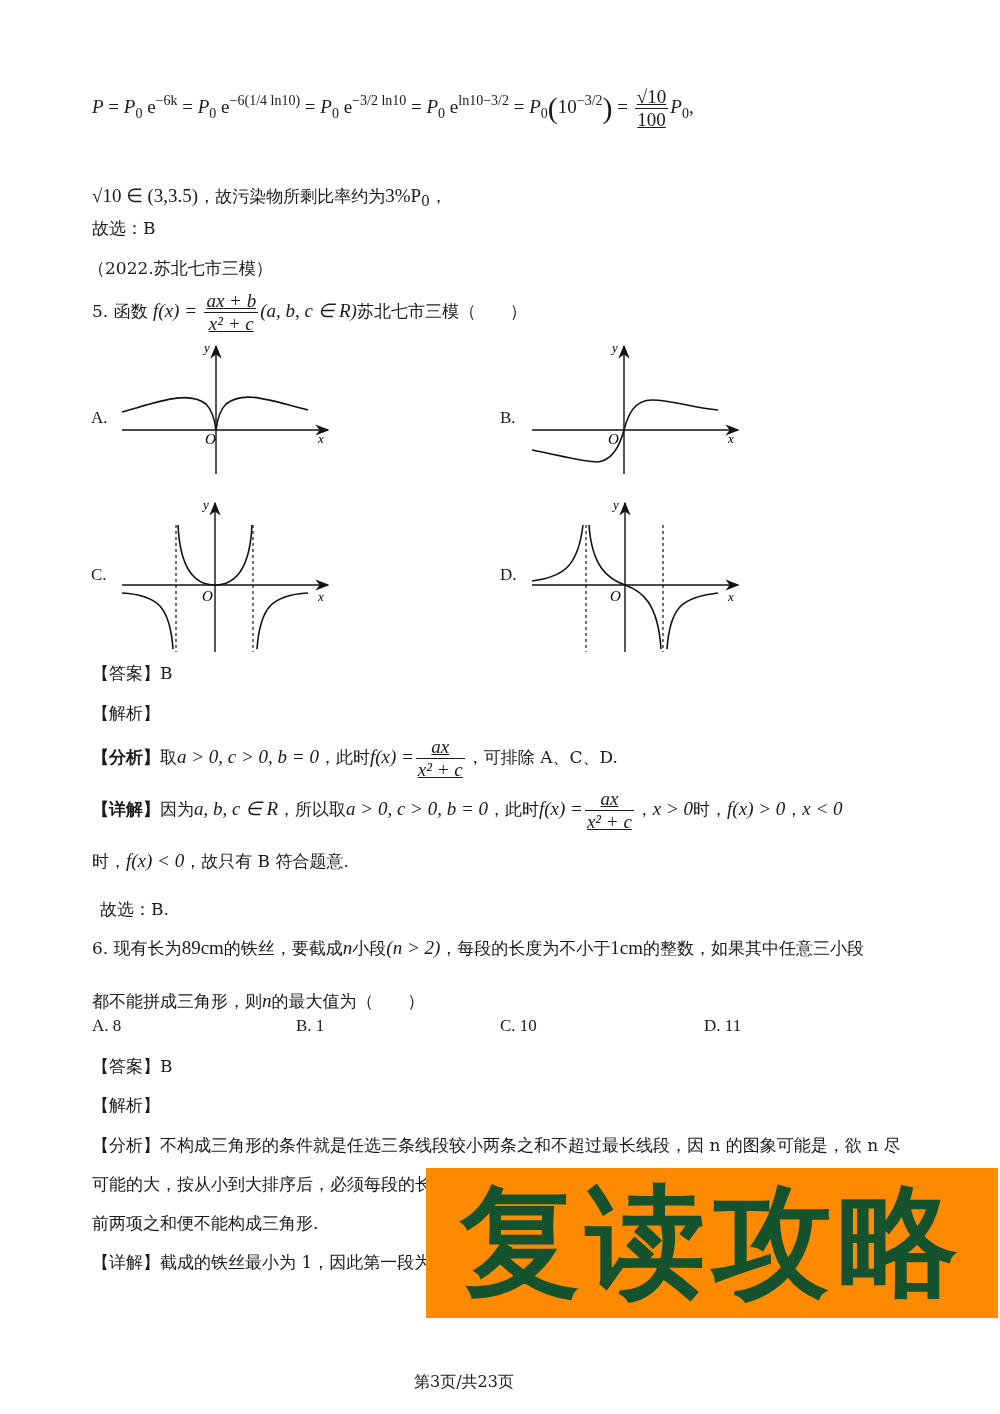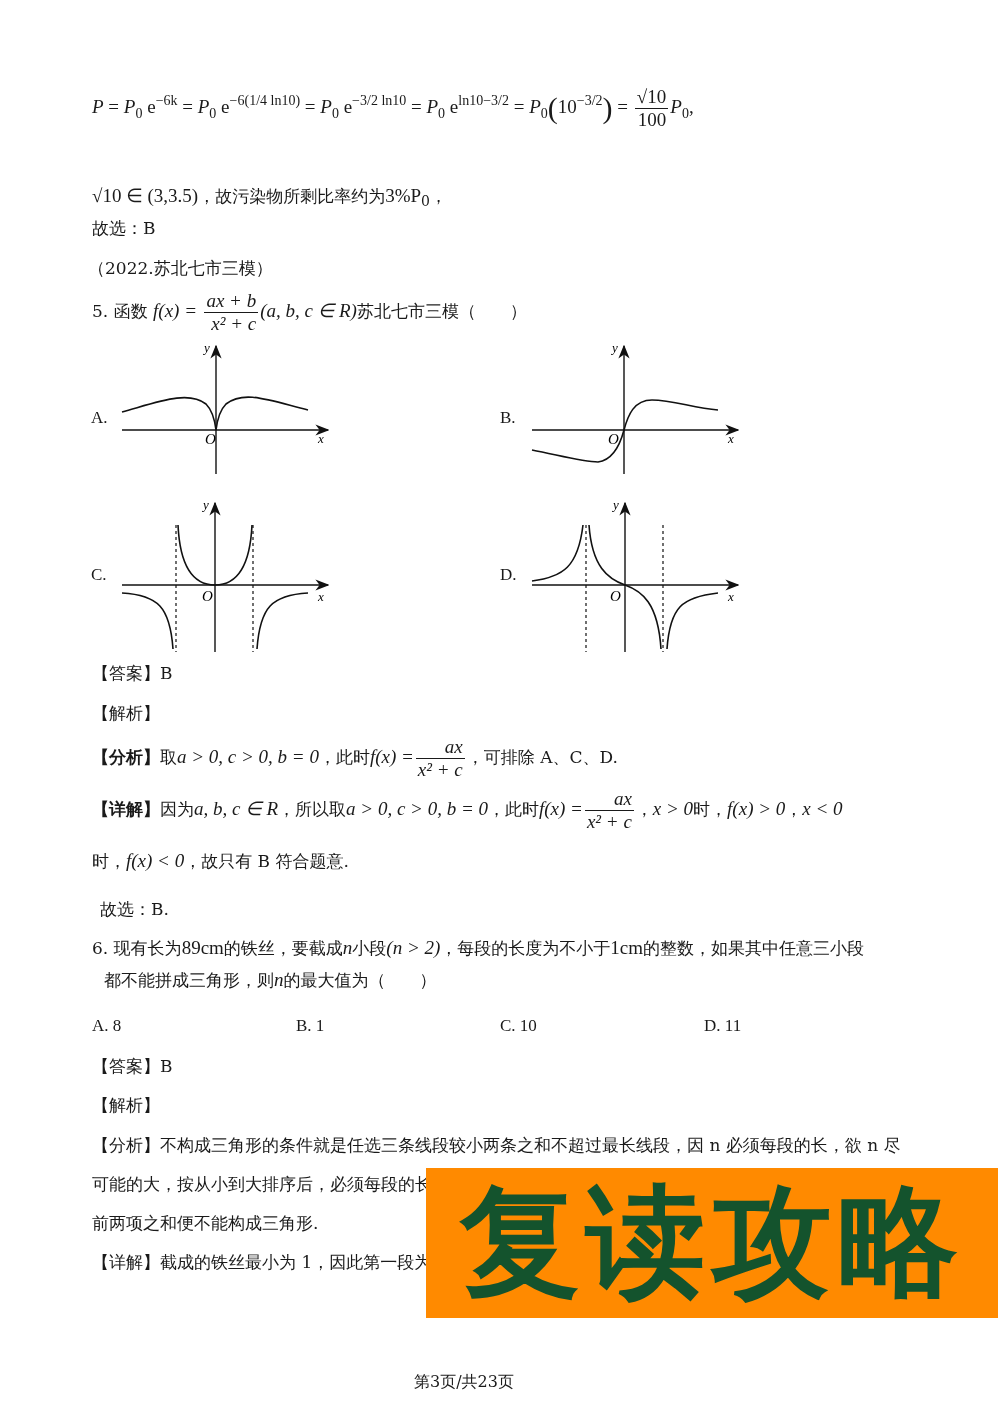--- a/index.html
+++ b/index.html
@@ -6,21 +6,21 @@
     body {
       width: 1000px; height: 1414px; position: relative; overflow: hidden;
       background: #ffffff; color: #1a1a1a;
       font-family: "DejaVu Serif", "Liberation Serif", serif;
       font-size: 17px;
     }
     .line { position: absolute; left: 92px; white-space: nowrap; }
     .serif { font-family: "Liberation Serif", "DejaVu Serif", serif; }
     .ital { font-style: italic; font-family: "Liberation Serif", serif; }
     .math { font-family: "Liberation Serif", serif; font-size: 19px; }
-    .frac { display: inline-block; vertical-align: middle; text-align: right; margin: 0 2px; }
+    .frac { display: inline-block; vertical-align: middle; text-align: center; margin: 0 2px; text-decoration: underline; }
     .frac > span { display: block; line-height: 1.15; padding: 0 2px; }
     .frac > span.num { border-bottom: 1px solid #1a1a1a; }
     sup, sub { font-size: 14px; }
     .paren-big { font-size: 30px; vertical-align: middle; font-weight: 200; }
     .graph { position: absolute; }
     .opt-label { position: absolute; font-family: "Liberation Serif", serif; font-size: 17px; }
     .banner {
       position: absolute; left: 426px; top: 1168px; width: 572px; height: 150px;
       background: #ff8a00; color: #14532d;
       display: flex; align-items: center; justify-content: center;
@@ -138,29 +138,29 @@
 
 <div class="line" style="top:850px;">
   <span>时，</span><span class="math ital">f(x) &lt; 0</span><span>，故只有 B 符合题意.</span>
 </div>
 
 <div class="line" style="top:898px; left:100px;">故选：B.</div>
 
 <div class="line" style="top:937px;">
   <span>6. 现有长为</span><span class="math">89cm</span><span>的铁丝，要截成</span><span class="math ital">n</span><span>小段</span><span class="math ital">(n &gt; 2)</span><span>，每段的长度为不小于</span><span class="math">1cm</span><span>的整数，如果其中任意三小段</span>
 </div>
-<div class="line" style="top:969px;margin-left:12px;">
+<div class="line" style="top:990px;">
   <span>都不能拼成三角形，则</span><span class="math ital">n</span><span>的最大值为（　　）</span>
 </div>
 <div class="line choices serif" style="top:1016px;">
   <span>A. 8</span><span>B. 1</span><span>C. 10</span><span>D. 11</span>
 </div>
 
 <div class="line" style="top:1055px;">【答案】B</div>
 <div class="line" style="top:1094px;">【解析】</div>
-<div class="line" style="top:1134px;">【分析】不构成三角形的条件就是任选三条线段较小两条之和不超过最长线段，因 n 必须每段的长，欲 n 尽</div>
+<div class="line" style="top:1134px;">【分析】不构成三角形的条件就是任选三条线段较小两条之和不超过最长线段，因 n 的图象可能是，欲 n 尽</div>
 <div class="line" style="top:1173px;">可能的大，按从小到大排序后，必须每段的长</div>
 <div class="line" style="top:1212px;">前两项之和便不能构成三角形.</div>
 <div class="line" style="top:1251px;">【详解】截成的铁丝最小为 1，因此第一段为</div>
 
 <div class="banner">复读攻略</div>
 
 <div class="footer">第3页/共23页</div>
 
 </body></html>

